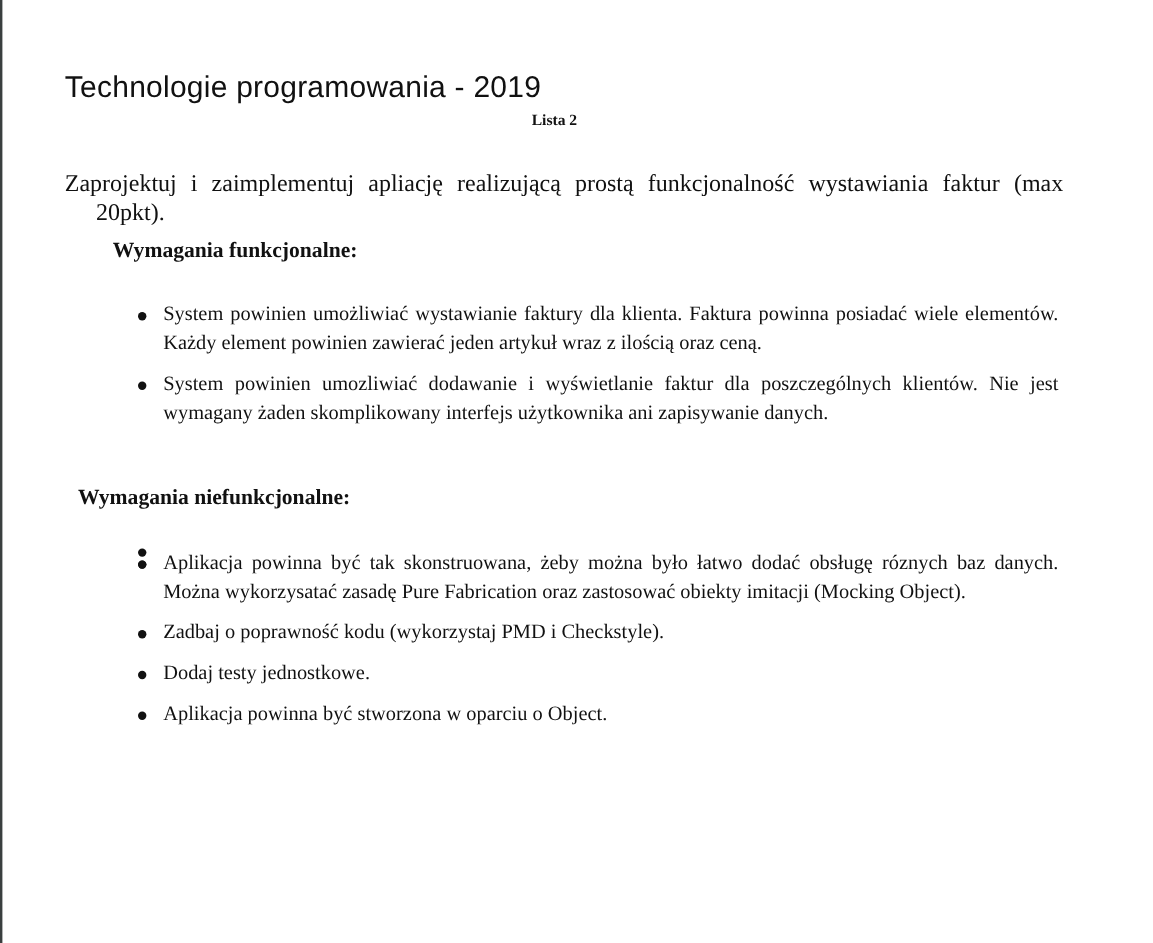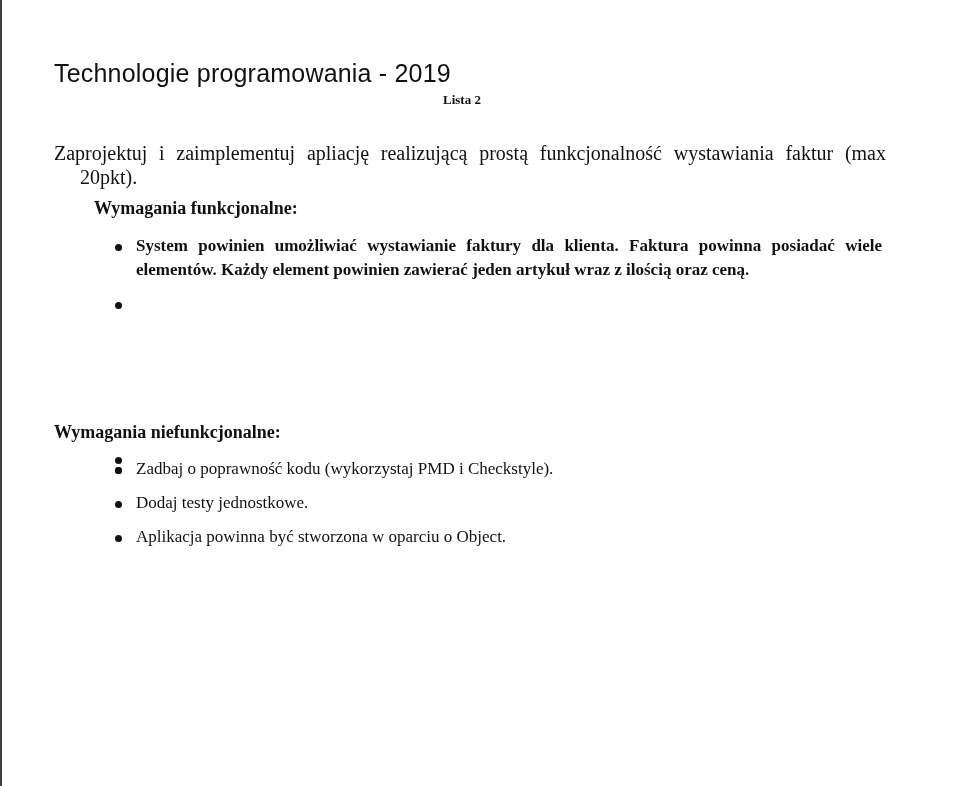--- a/index.html
+++ b/index.html
@@ -65,21 +65,21 @@
     }
     .section-heading {
       position: absolute;
       left: 0;
       font-size: 18px;
       font-weight: bold;
       line-height: 24px;
       font-family: "Liberation Serif", "DejaVu Serif", serif;
     }
     .h-func { top: 196px; margin-left: 40px; }
-    .h-nonfunc { top: 420px; }
+    .h-nonfunc { top: 402px; margin-left: 11px; }
     ul.req-list {
       position: absolute;
       left: 82px;
       width: 746px;
       margin: 0;
       padding: 0;
       list-style: none;
       font-size: 17px;
       line-height: 24px;
       font-family: "Liberation Serif", "DejaVu Serif", serif;
@@ -91,21 +91,21 @@
     }
     ul.req-list li .bullet {
       position: absolute;
       left: -21px;
       top: 10px;
       width: 7px;
       height: 7px;
       border-radius: 50%;
       background: #111111;
     }
-    .list-func { top: 234px; font-weight: bold; }
+    .list-func { top: 250px; }
     .list-nonfunc { top: 447px; }
   </style>
 </head>
 <body>
 
 <div class="left-border"></div>
 
 <div class="page">
   <div class="title">Technologie programowania - 2019</div>
   <div class="subtitle">Lista 2</div>
@@ -113,30 +113,35 @@
   <p class="intro" style="margin:0;">Zaprojektuj i zaimplementuj apliację realizującą prostą funkcjonalność wystawiania faktur (max 20pkt).</p>
 
   <div class="section-heading h-func">Wymagania funkcjonalne:</div>
   <ul class="req-list list-func">
     <li>
       <span class="bullet"></span>
       <span>System powinien umożliwiać wystawianie faktury dla klienta. Faktura powinna posiadać wiele elementów. Każdy element powinien zawierać jeden artykuł wraz z ilością oraz ceną.</span>
     </li>
     <li>
       <span class="bullet"></span>
+      <span>System powinien umozliwiać dodawanie i wyświetlanie faktur dla poszczególnych klientów. Nie jest wymagany żaden skomplikowany interfejs użytkownika ani zapisywanie danych.</span>
     </li>
   </ul>
 
   <div class="section-heading h-nonfunc">Wymagania niefunkcjonalne:</div>
   <ul class="req-list list-nonfunc">
     <li>
       <span class="bullet"></span>
     </li>
     <li>
       <span class="bullet"></span>
+    </li>
+    <li>
+      <span class="bullet"></span>
+      <span>Aplikacja powinna być tak skonstruowana, żeby można było łatwo dodać obsługę róznych baz danych. Można wykorzysatać zasadę Pure Fabrication oraz zastosować obiekty imitacji (Mocking Object).</span>
     </li>
     <li>
       <span class="bullet"></span>
       <span>Zadbaj o poprawność kodu (wykorzystaj PMD i Checkstyle).</span>
     </li>
     <li>
       <span class="bullet"></span>
       <span>Dodaj testy jednostkowe.</span>
     </li>
     <li>

